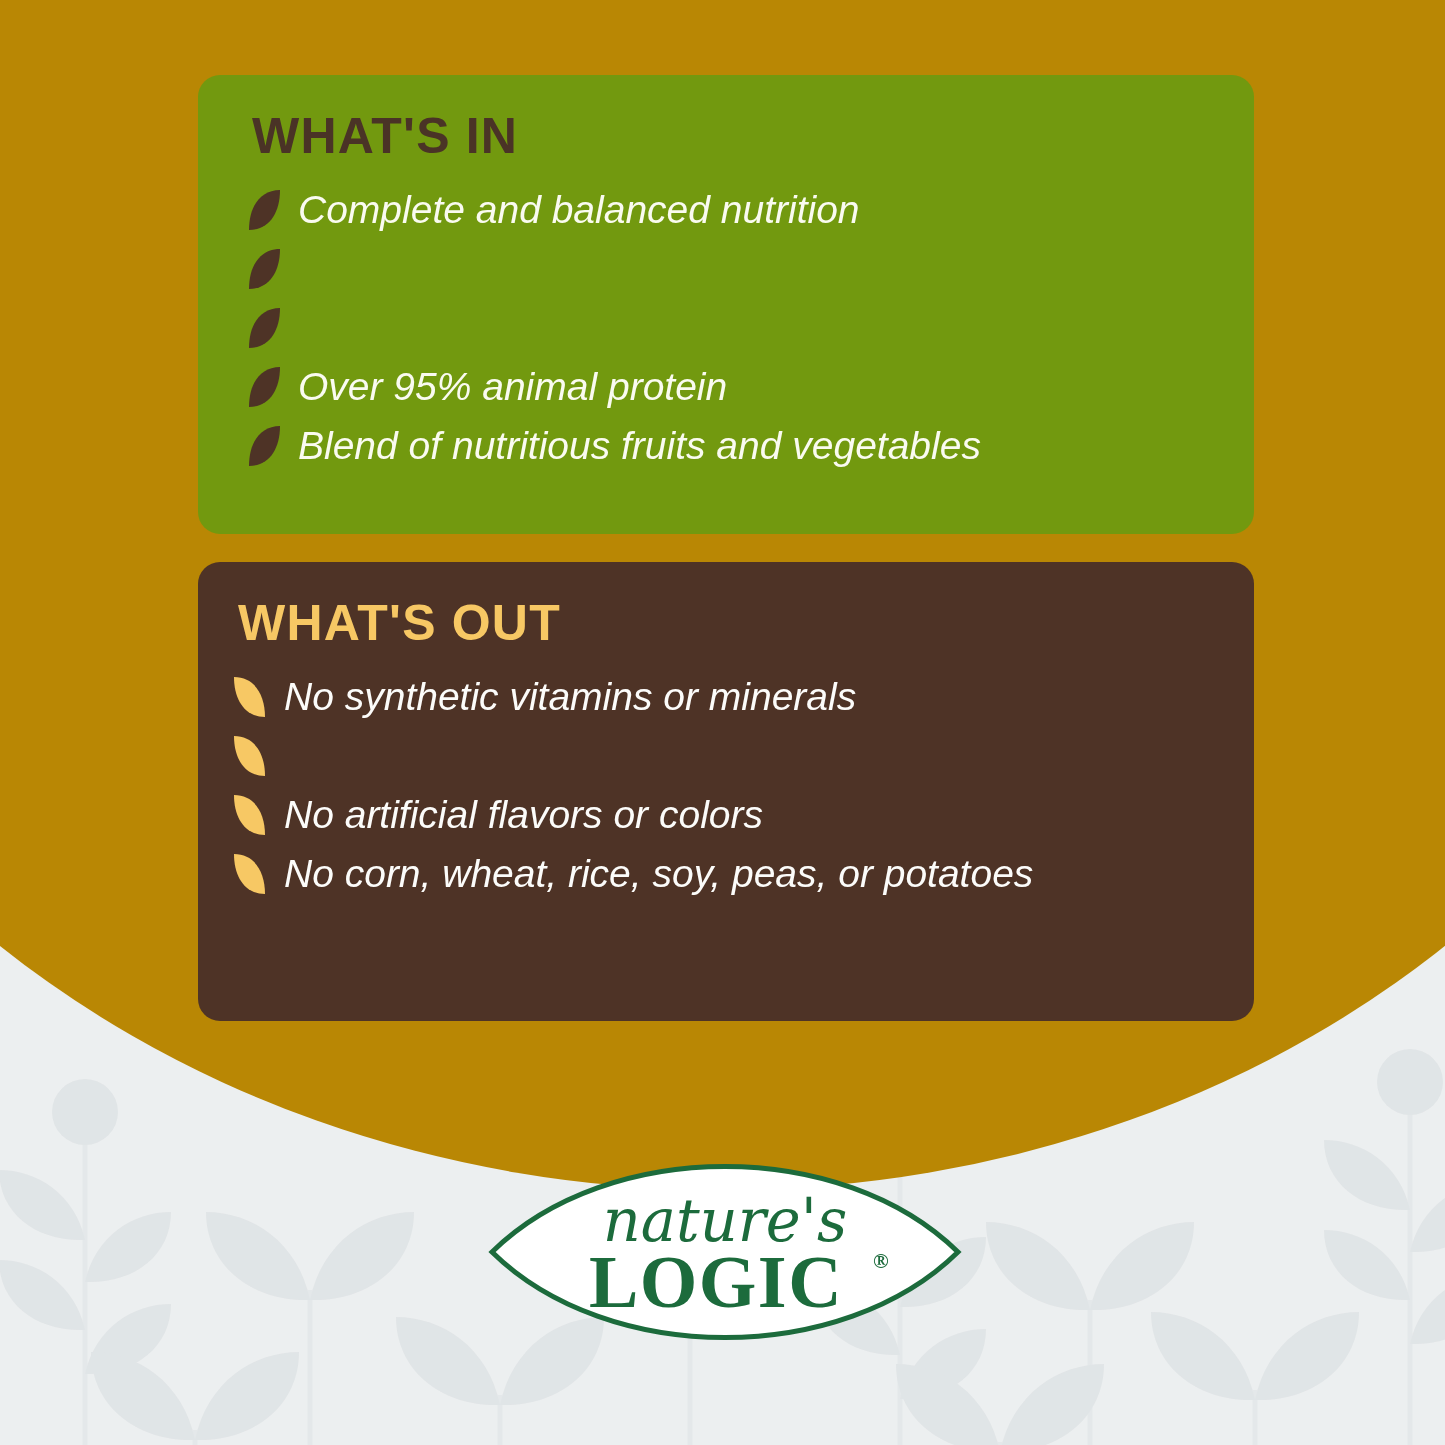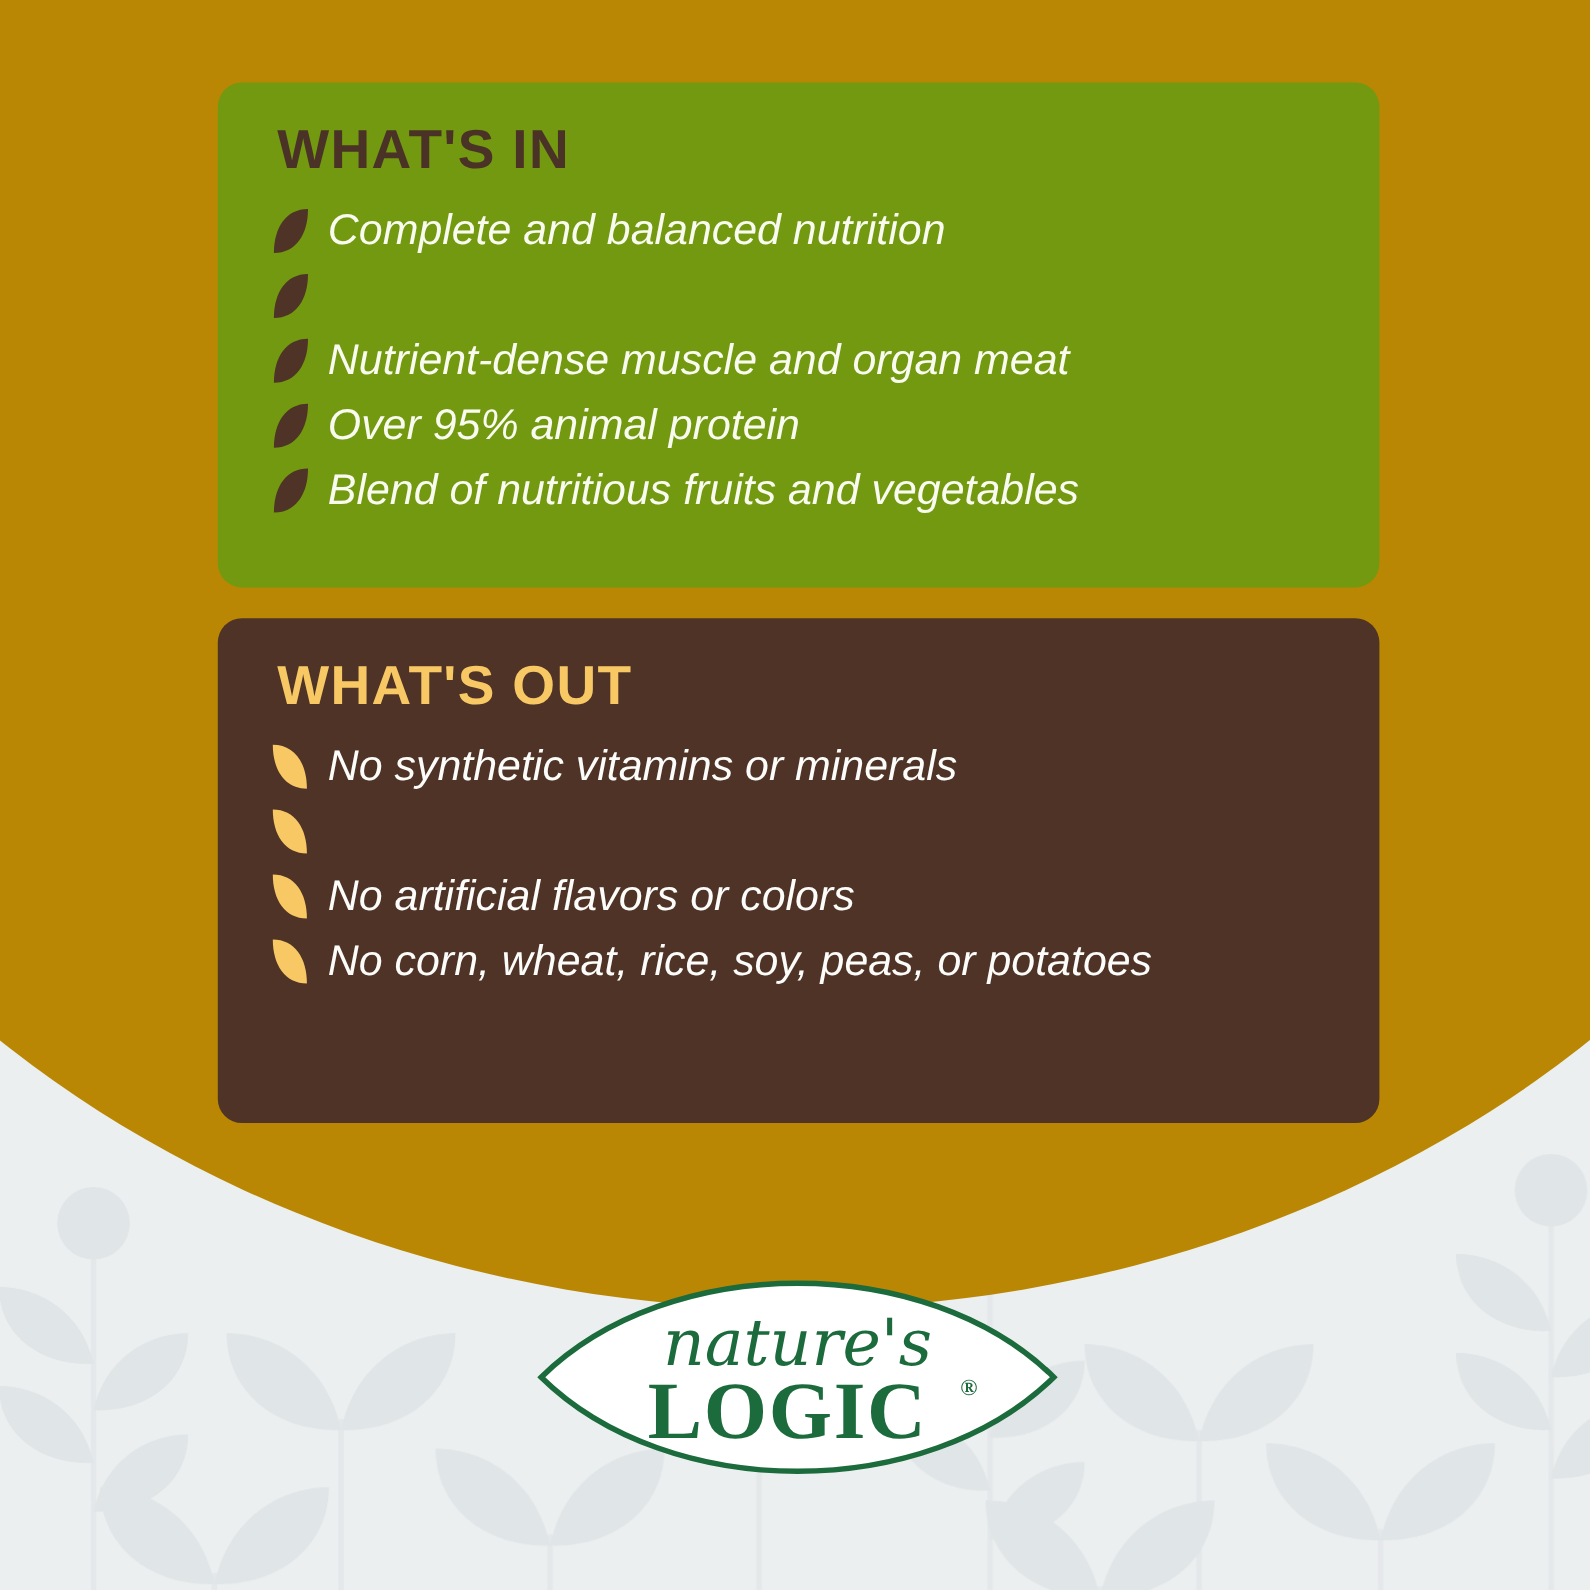--- a/index.html
+++ b/index.html
@@ -50,21 +50,21 @@
     height: 459px;
     background: #72990F;
     padding: 36px 40px 30px 46px;
   }
   #card-whats-out {
     left: 198px;
     top: 562px;
     width: 1056px;
     height: 459px;
     background: #4E3326;
-    padding: 36px 40px 30px 46px;
+    padding: 36px 40px 30px 32px;
   }
 
   .card-title {
     font-size: 50px;
     font-weight: bold;
     letter-spacing: 1.2px;
     margin: 0 0 26px 8px;
     line-height: 1;
   }
   #title-whats-in { color: #4A3326; }
@@ -173,21 +173,20 @@
       <li class="bullet-row">
         <svg class="leaf-icon" viewBox="0 0 40 46" aria-hidden="true">
           <path d="M36 3 C 36 26 25 43 5 43 C 5 20 16 3 36 3 Z" fill="#4E3326"></path>
         </svg>
       </li>
 
       <li class="bullet-row">
         <svg class="leaf-icon" viewBox="0 0 40 46" aria-hidden="true">
           <path d="M36 3 C 36 26 25 43 5 43 C 5 20 16 3 36 3 Z" fill="#4E3326"></path>
         </svg>
-        <span class="bullet-text">Nutrient-dense muscle and organ meat</span>
       </li>
 
       <li class="bullet-row">
         <svg class="leaf-icon" viewBox="0 0 40 46" aria-hidden="true">
           <path d="M36 3 C 36 26 25 43 5 43 C 5 20 16 3 36 3 Z" fill="#4E3326"></path>
         </svg>
         <span class="bullet-text">Over 95% animal protein</span>
       </li>
 
       <li class="bullet-row">

